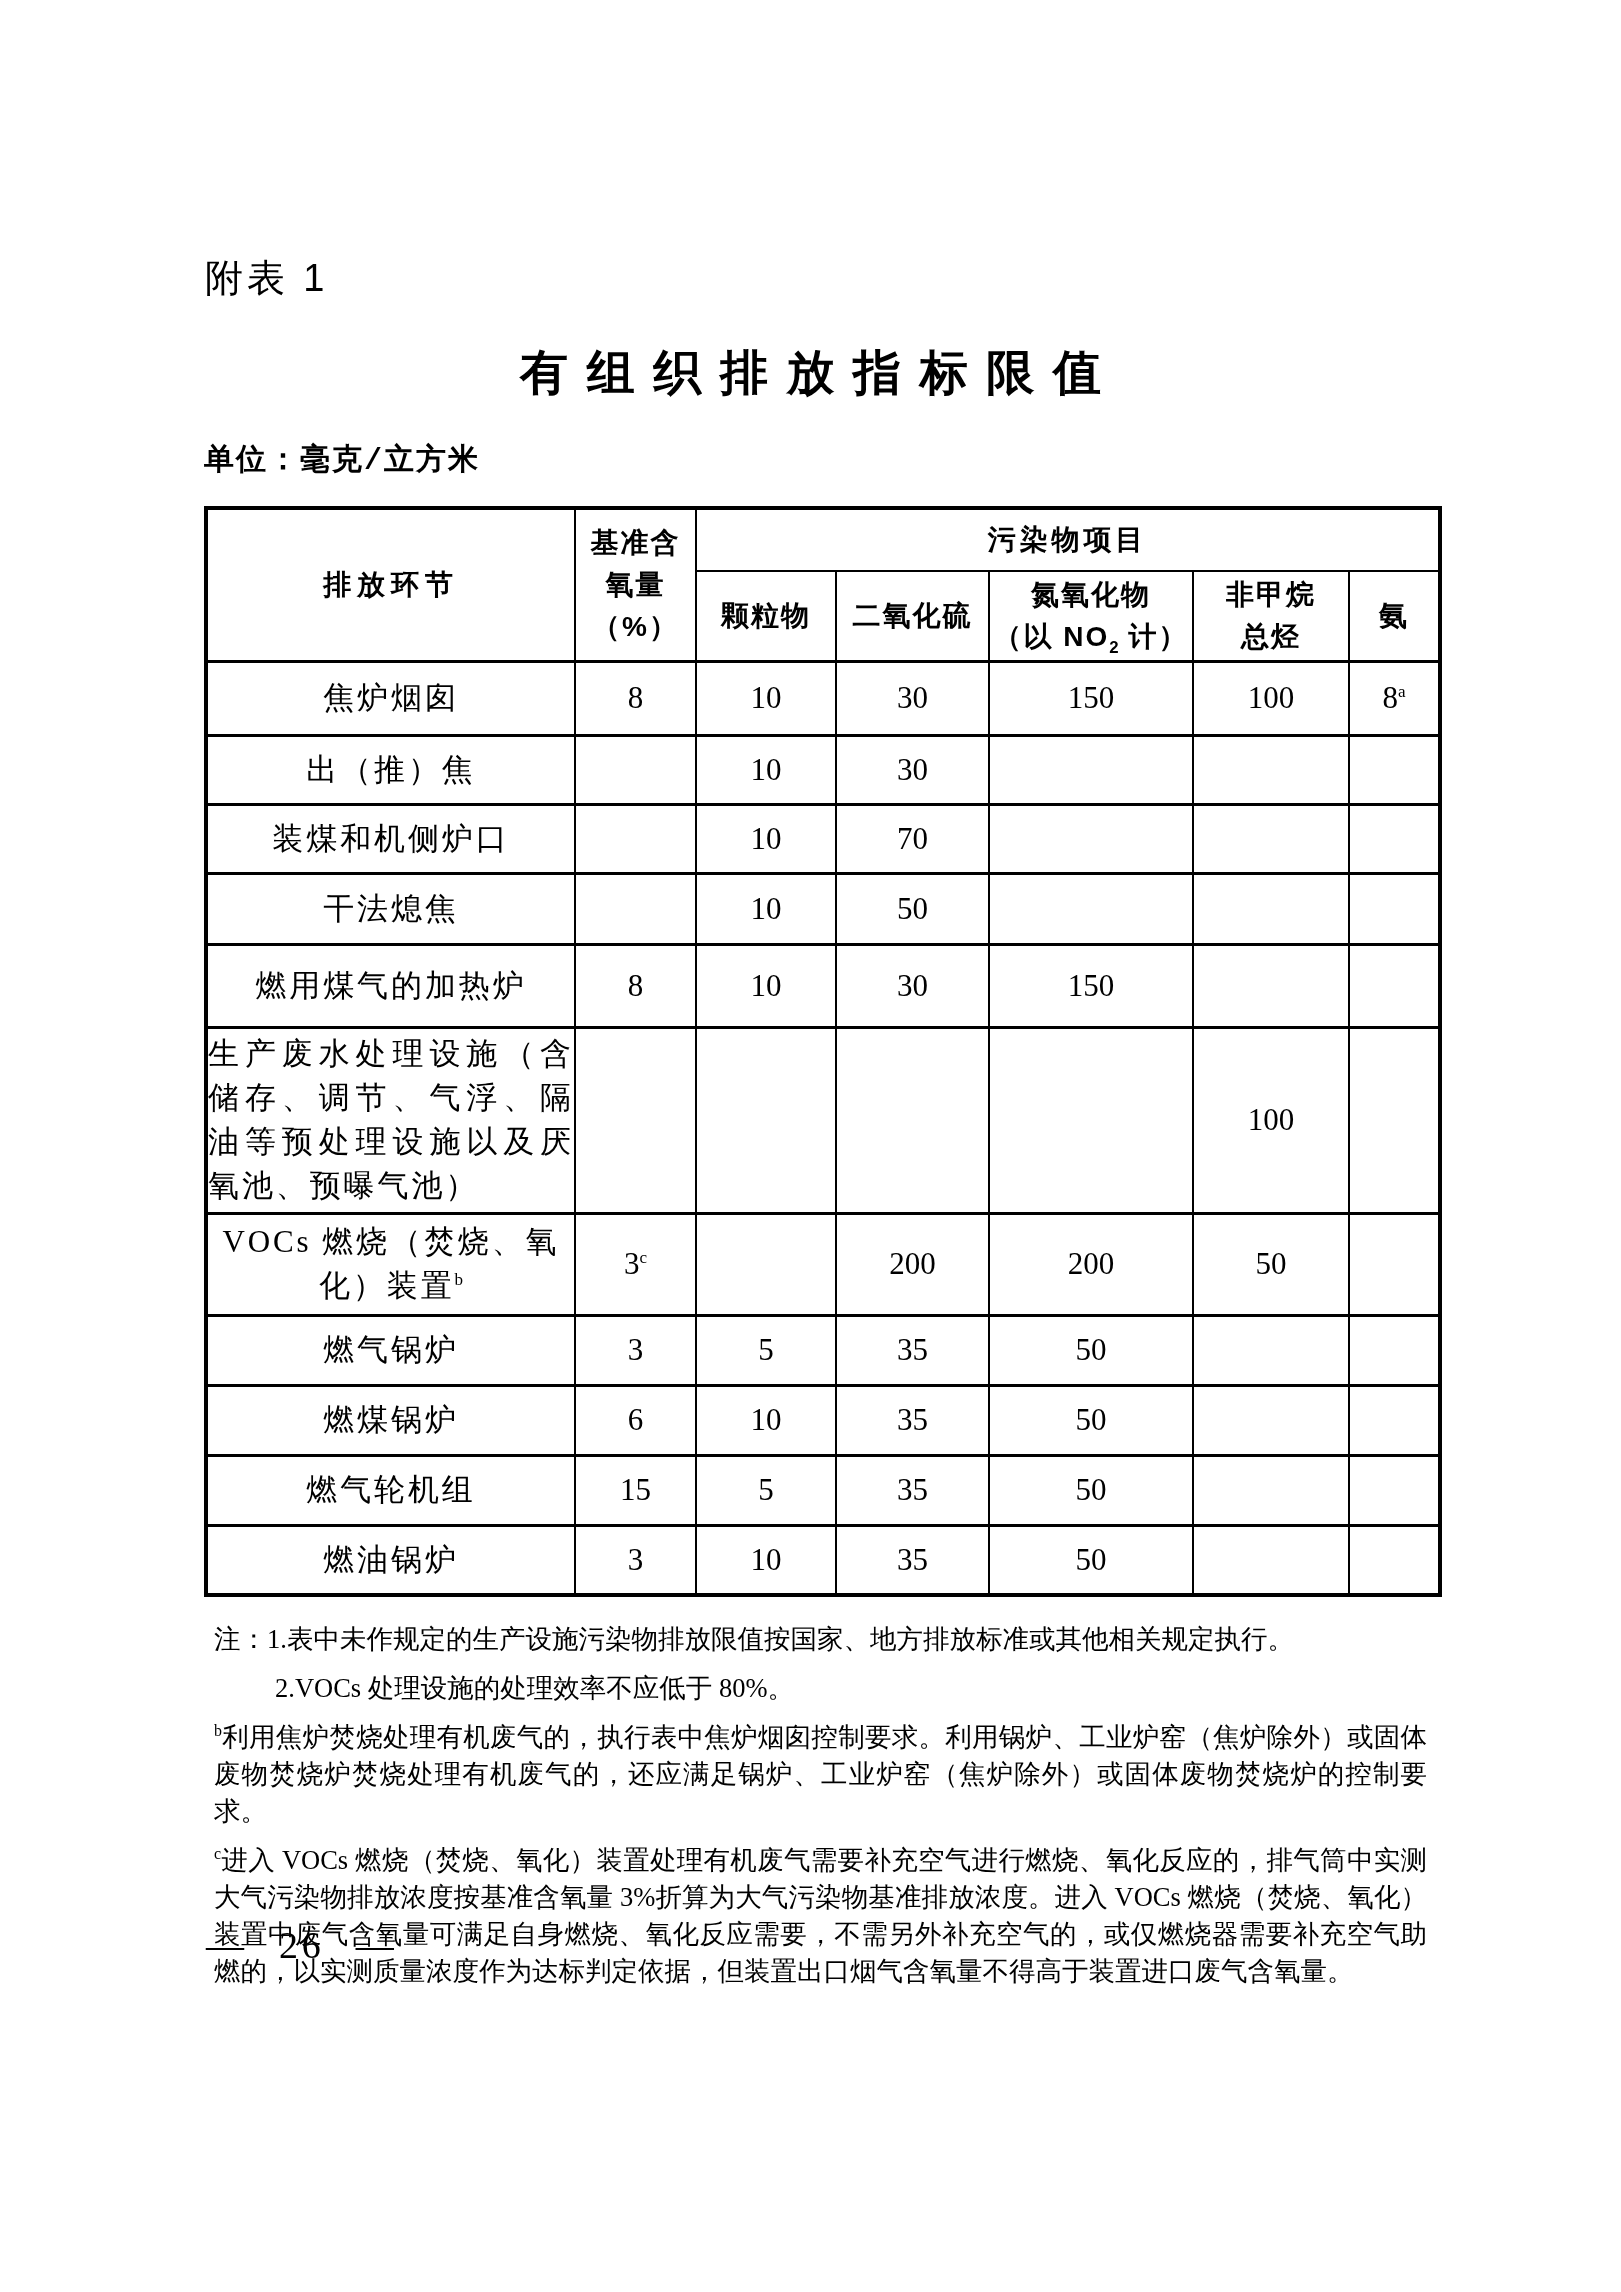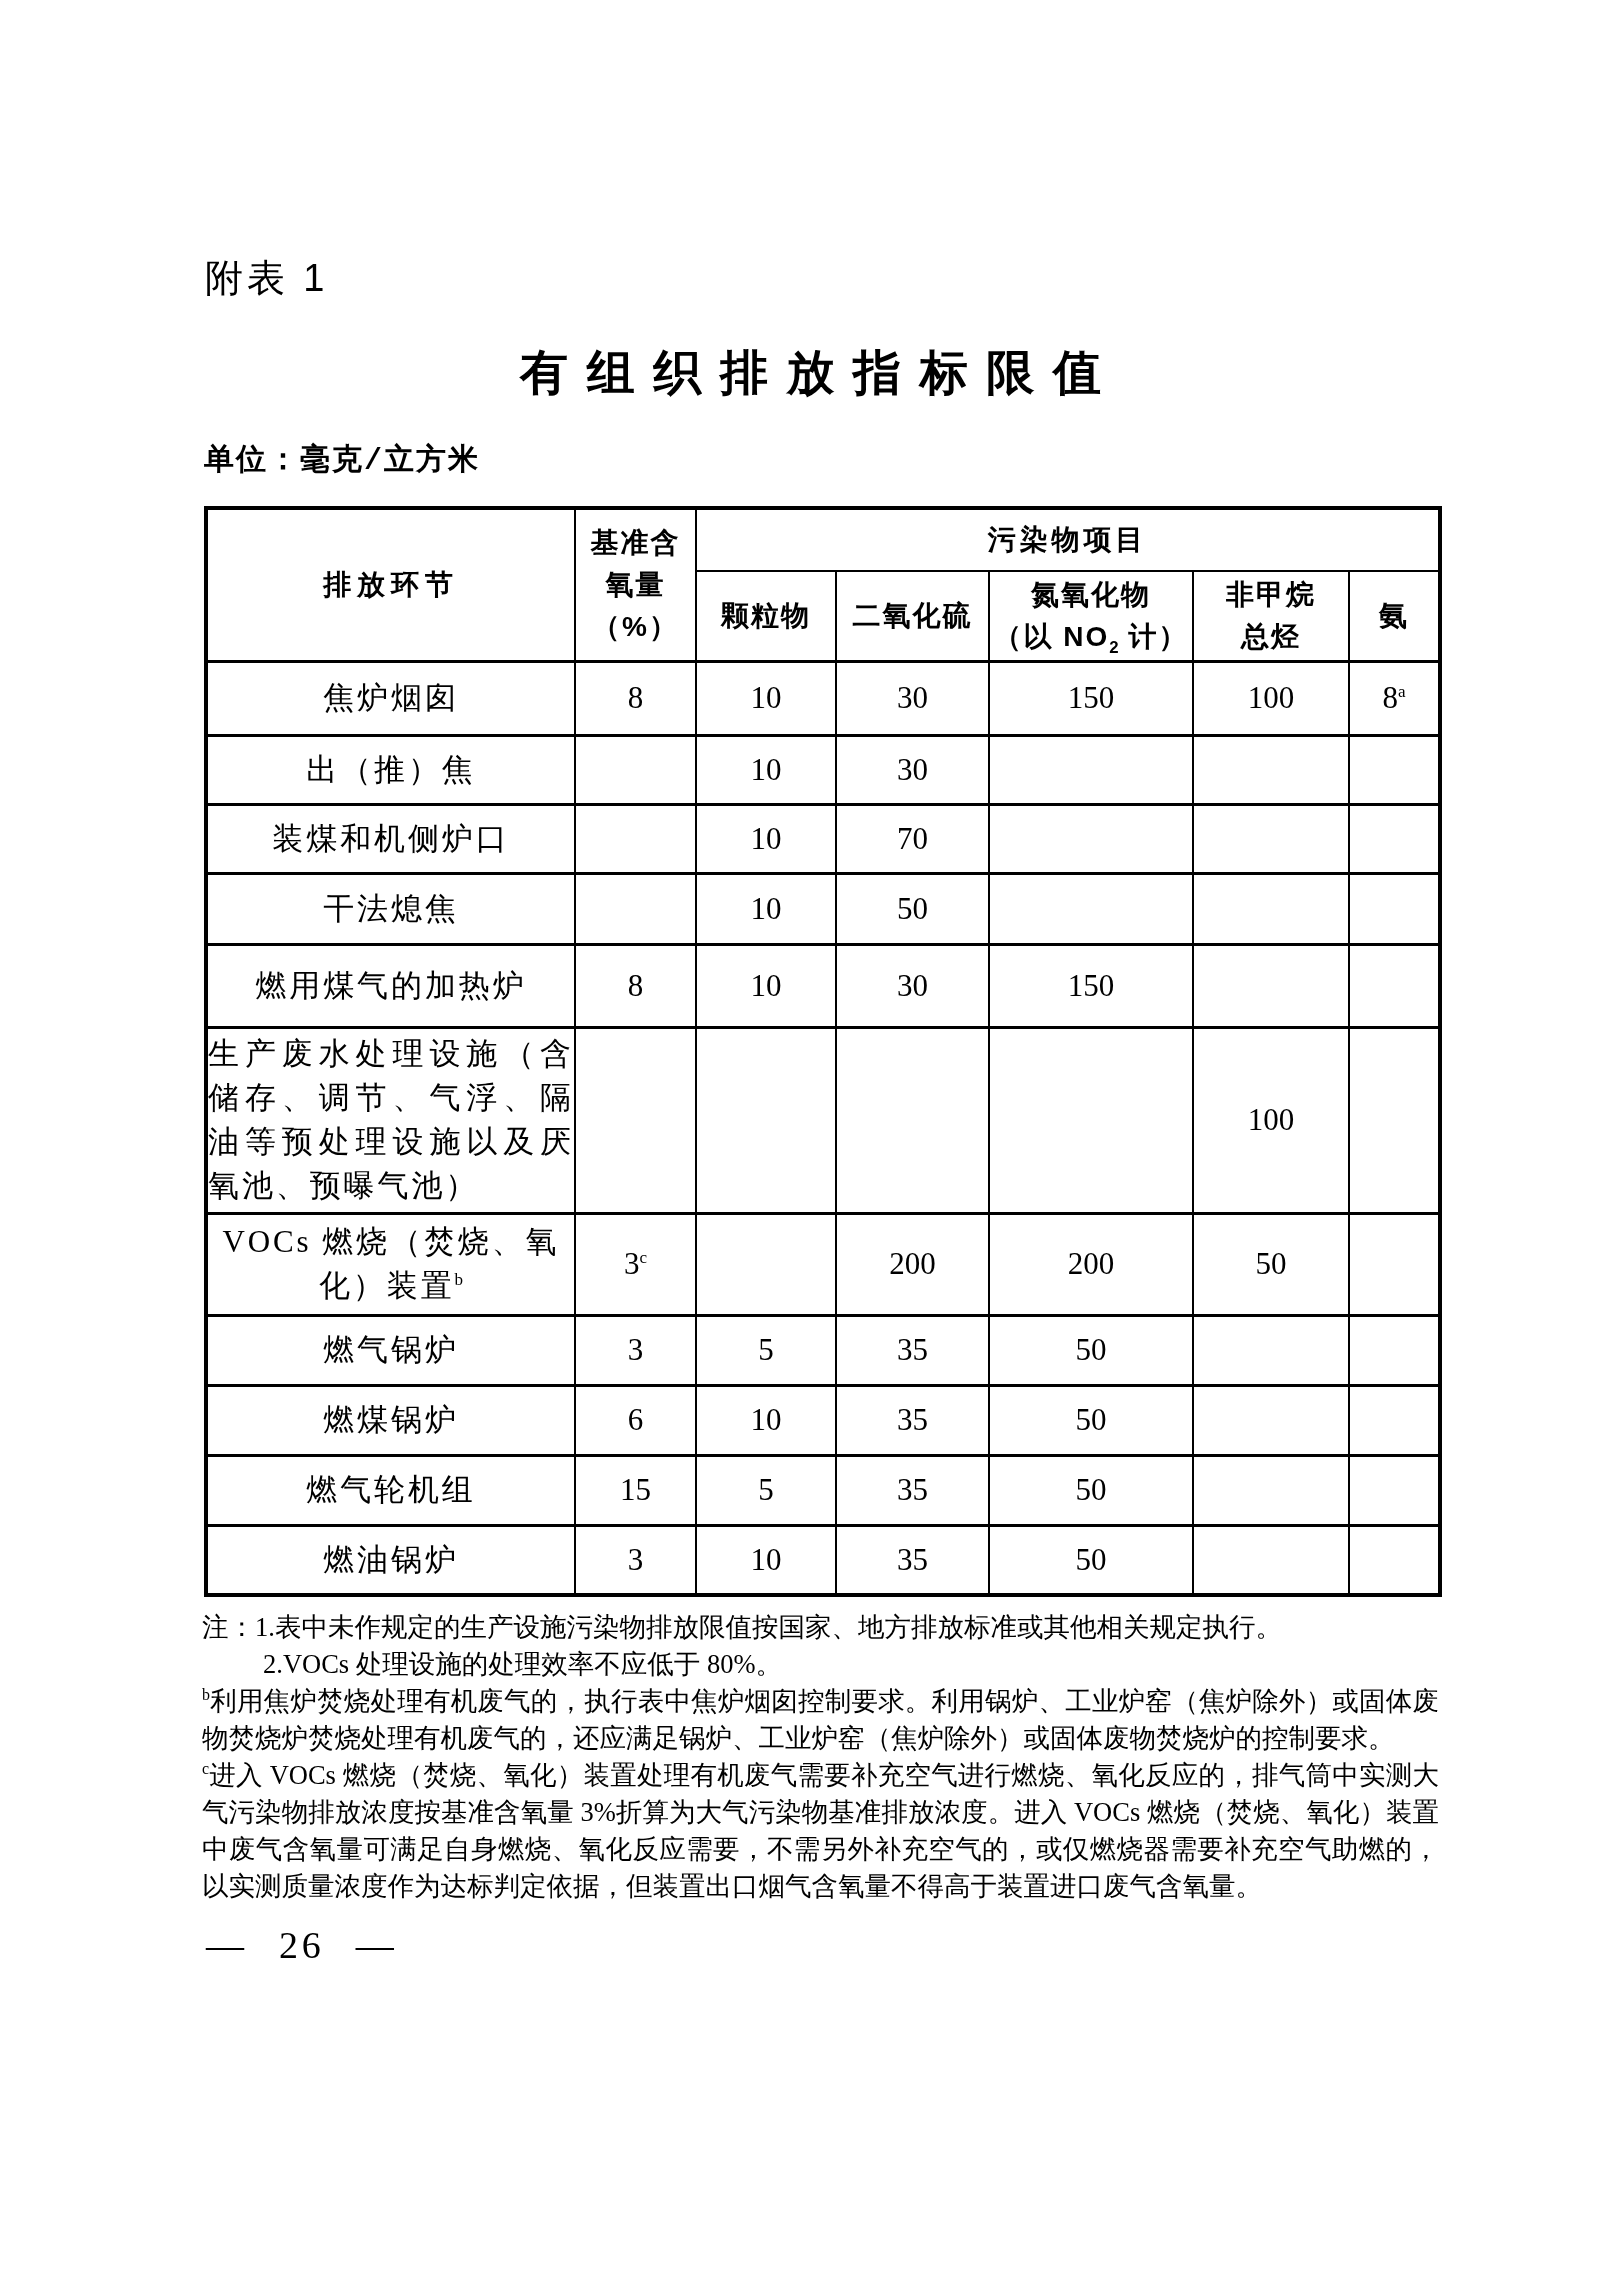--- a/index.html
+++ b/index.html
@@ -105,21 +105,21 @@
   .notes {
     position: absolute;
     left: 202px;
     top: 1609px;
     width: 1237px;
     font-size: 26.5px;
     line-height: 37px;
     text-align: justify;
     text-justify: inter-character;
   }
-  .notes p { margin: 0; }
+  .notes p { margin: 12px; }
   .notes p.indented { padding-left: 61px; }
   .notes sup.marker { font-size: 0.6em; }
   .page-number {
     position: absolute;
     left: 206px;
     top: 1915px;
     font-size: 38px;
     letter-spacing: 3.9px;
     word-spacing: 17.6px;
     white-space: nowrap;

